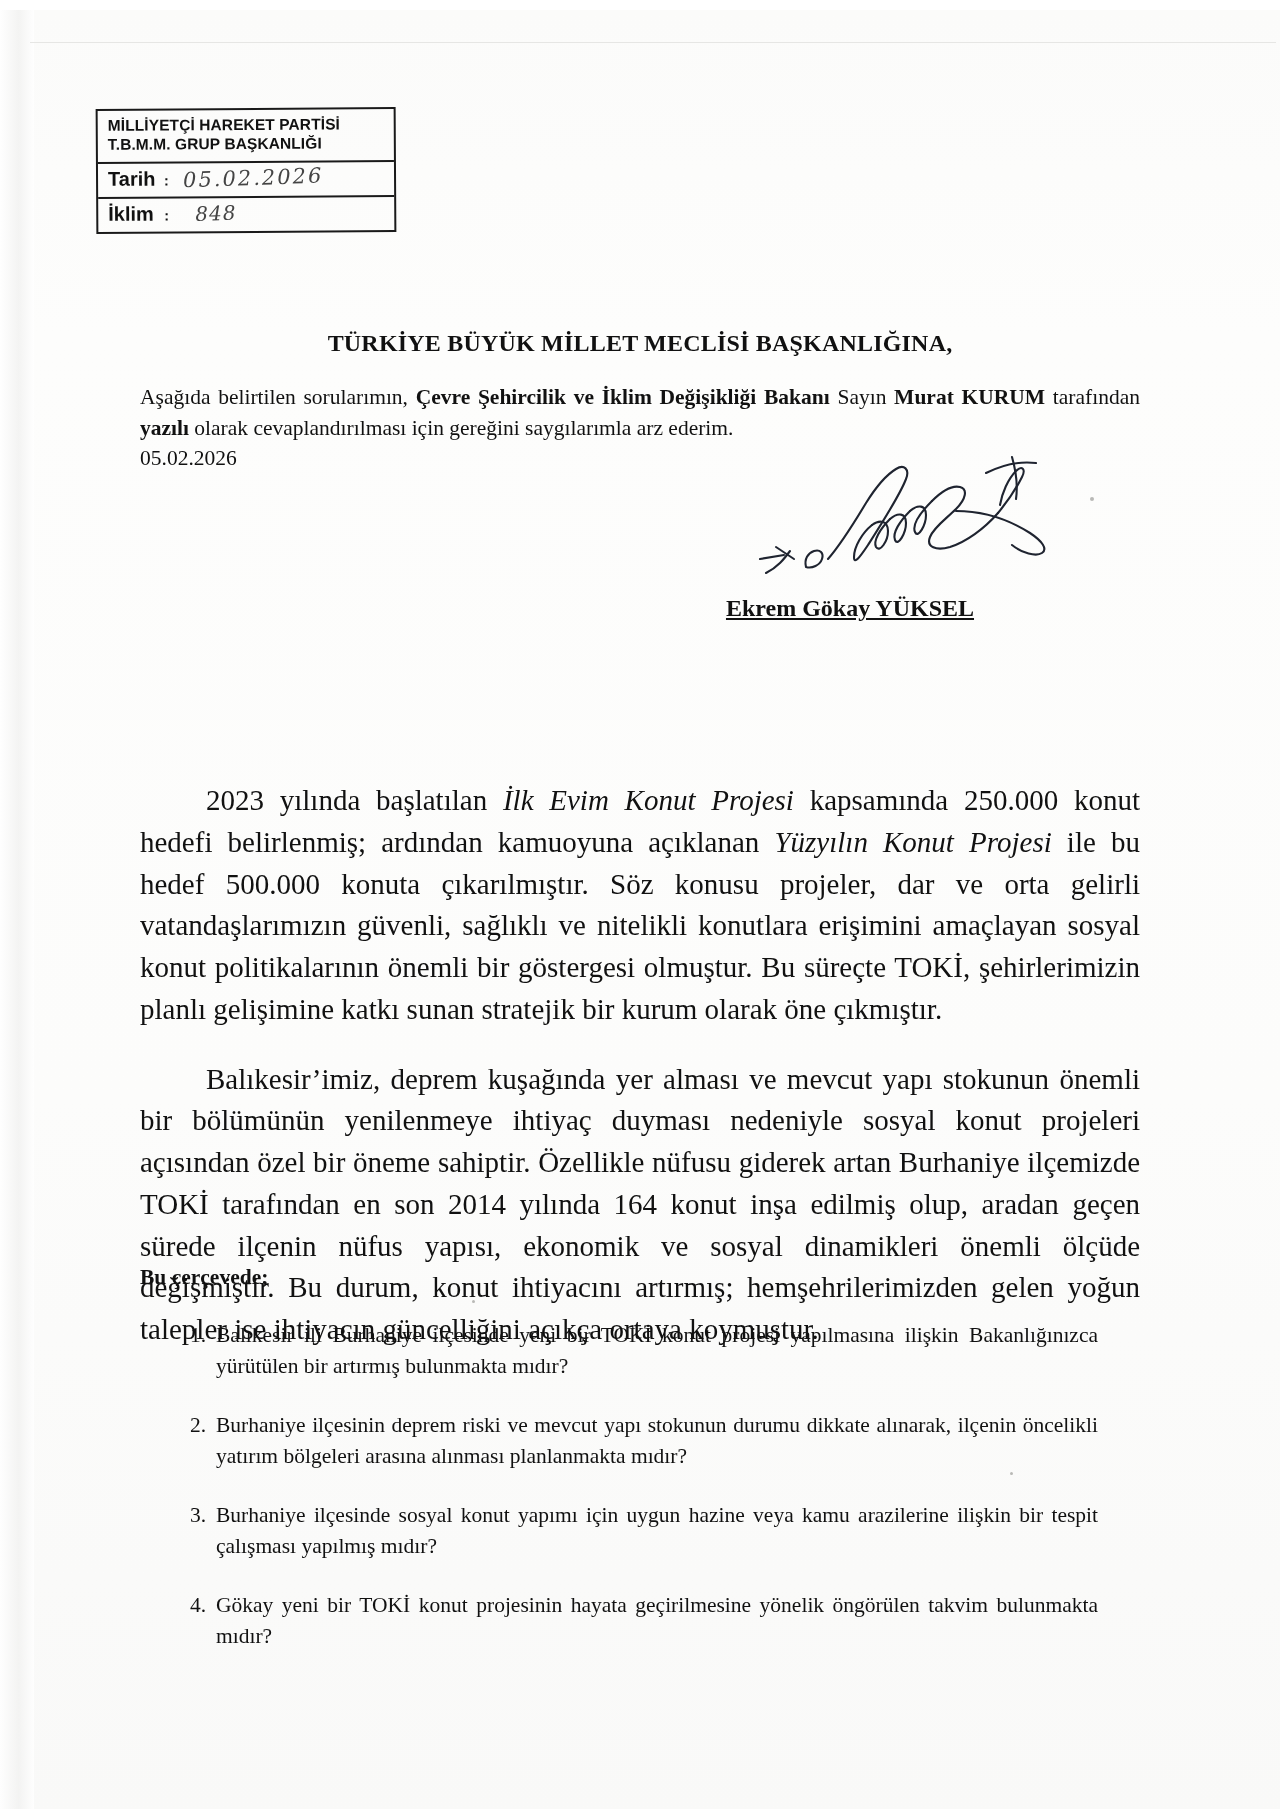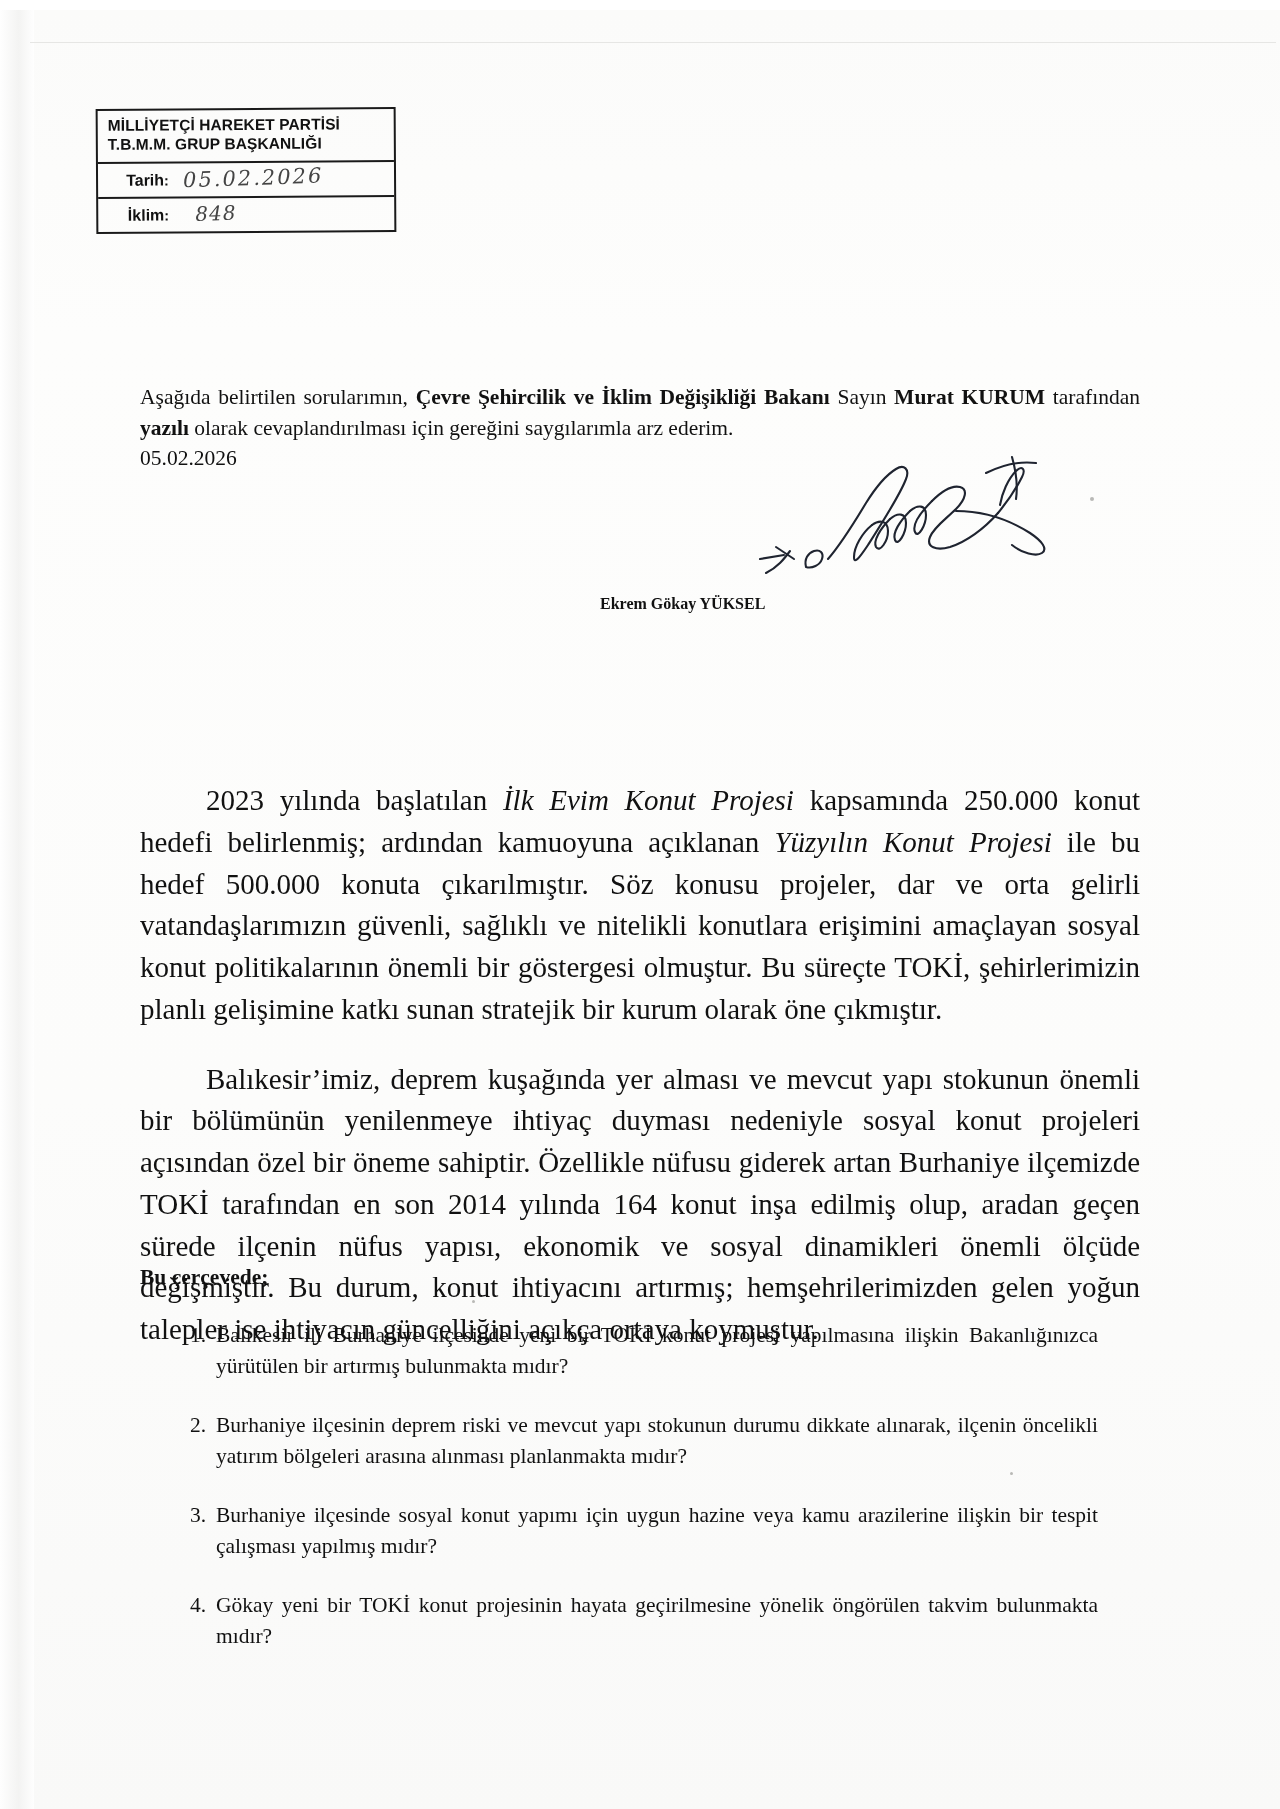--- a/index.html
+++ b/index.html
@@ -70,24 +70,23 @@
     display: flex;
     align-items: baseline;
     padding: 3px 8px 4px 10px;
     min-height: 26px;
   }
   .stamp-row.divided {
     border-bottom: 2px solid #1a1a1a;
   }
   .stamp-label {
     font-weight: bold;
-    font-size: 16px;
+    font-size: 20px;
     width: 56px;
     flex: none;
-    text-align: right;
   }
   .stamp-colon {
     font-weight: bold;
     font-size: 14.5px;
     margin-right: 4px;
   }
   .hand {
     font-family: "DejaVu Serif", serif;
     font-size: 21px;
     font-style: italic;
@@ -149,24 +148,25 @@
     position: absolute;
     left: 150px;
     top: -10px;
     width: 330px;
     height: 130px;
   }
   .sig-name {
     position: absolute;
     left: 0; right: 0;
     top: 128px;
-    text-align: left;
-    font-weight: bold;
-    font-size: 16px;
+    text-align: center;
+    font-weight: bold;
+    font-size: 24px;
     line-height: 1.32;
+    text-decoration: underline;
   }
 
   
   .body-block {
     position: absolute;
     left: 140px;
     width: 1000px;
     top: 770px;
   }
   .body-block p {
@@ -236,20 +236,21 @@
       <span class="stamp-colon">:</span>
       <span class="hand">05.02.2026</span>
     </div>
     <div class="stamp-row">
       <span class="stamp-label">İklim</span>
       <span class="stamp-colon">:</span>
       <span class="hand sayi">848</span>
     </div>
   </div>
 
+  <div class="doc-title">TÜRKİYE BÜYÜK MİLLET MECLİSİ BAŞKANLIĞINA,</div>
 
   <div class="content">
     <p class="para intro">
       <span>Aşağıda belirtilen sorularımın, </span><b>Çevre Şehircilik ve İklim Değişikliği Bakanı</b><span> Sayın </span><b>Murat KURUM</b><span> tarafından </span><b>yazılı</b><span> olarak cevaplandırılması için gereğini saygılarımla arz ederim.</span>
     </p>
     <p class="date-line">05.02.2026</p>
   </div>
 
   <div class="sig-wrap">
     <svg class="signature" viewBox="0 0 330 130" aria-hidden="true">

